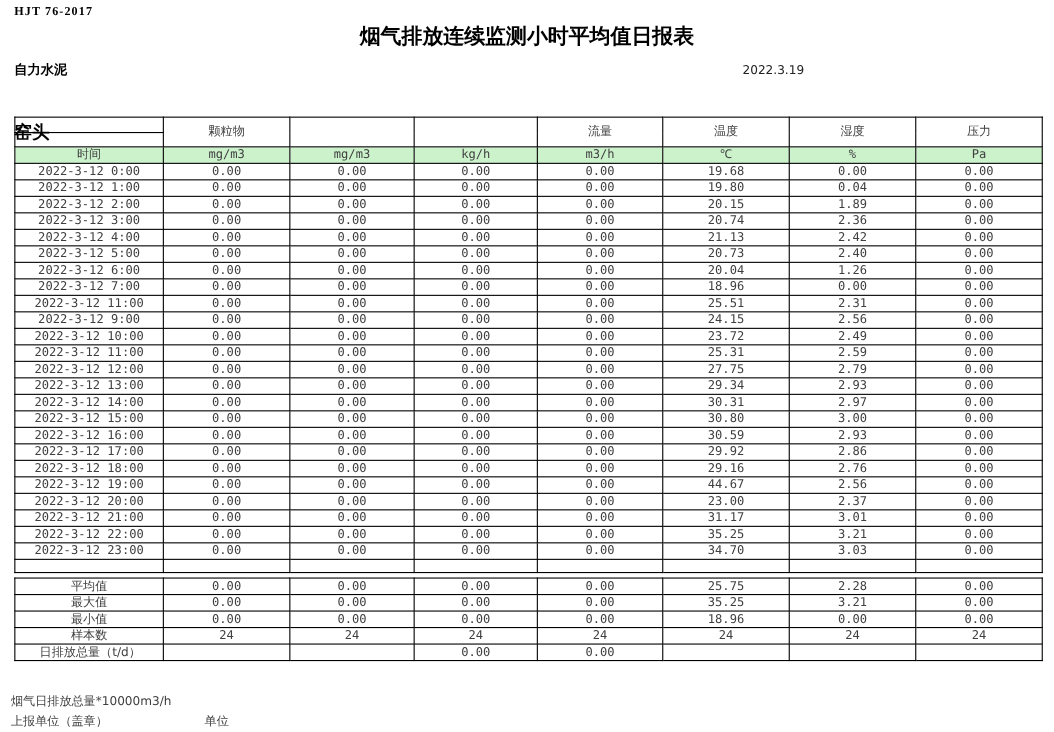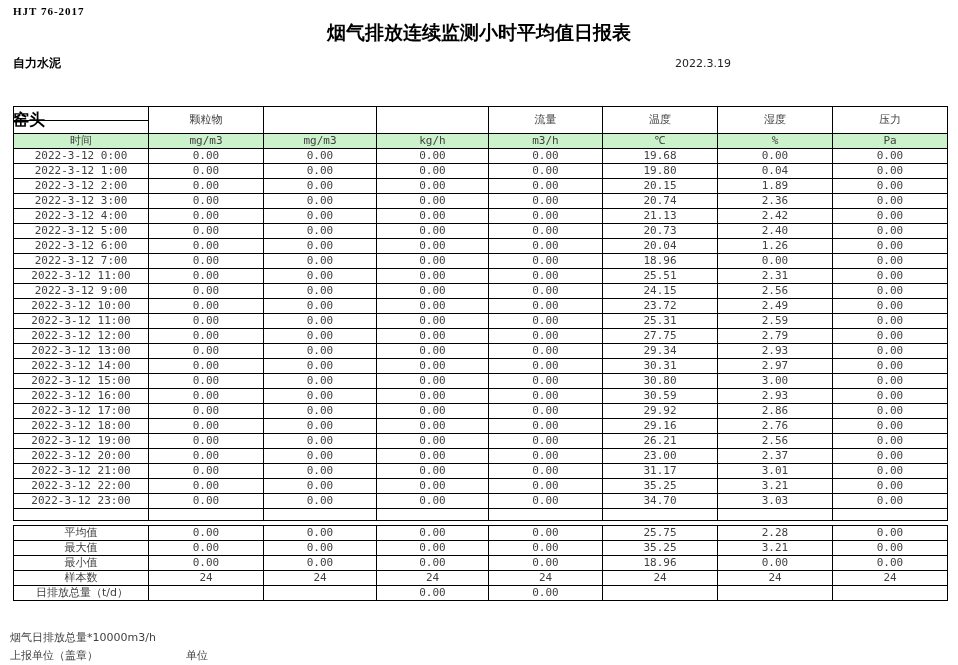--- a/index.html
+++ b/index.html
@@ -279,21 +279,21 @@
           <td class="mono">29.16</td>
           <td class="mono">2.76</td>
           <td class="mono">0.00</td>
         </tr>
         <tr class="data-row">
           <td class="mono">2022-3-12 19:00</td>
           <td class="mono">0.00</td>
           <td class="mono">0.00</td>
           <td class="mono">0.00</td>
           <td class="mono">0.00</td>
-          <td class="mono">26.21</td>
+          <td class="mono">44.67</td>
           <td class="mono">2.56</td>
           <td class="mono">0.00</td>
         </tr>
         <tr class="data-row">
           <td class="mono">2022-3-12 20:00</td>
           <td class="mono">0.00</td>
           <td class="mono">0.00</td>
           <td class="mono">0.00</td>
           <td class="mono">0.00</td>
           <td class="mono">23.00</td>

